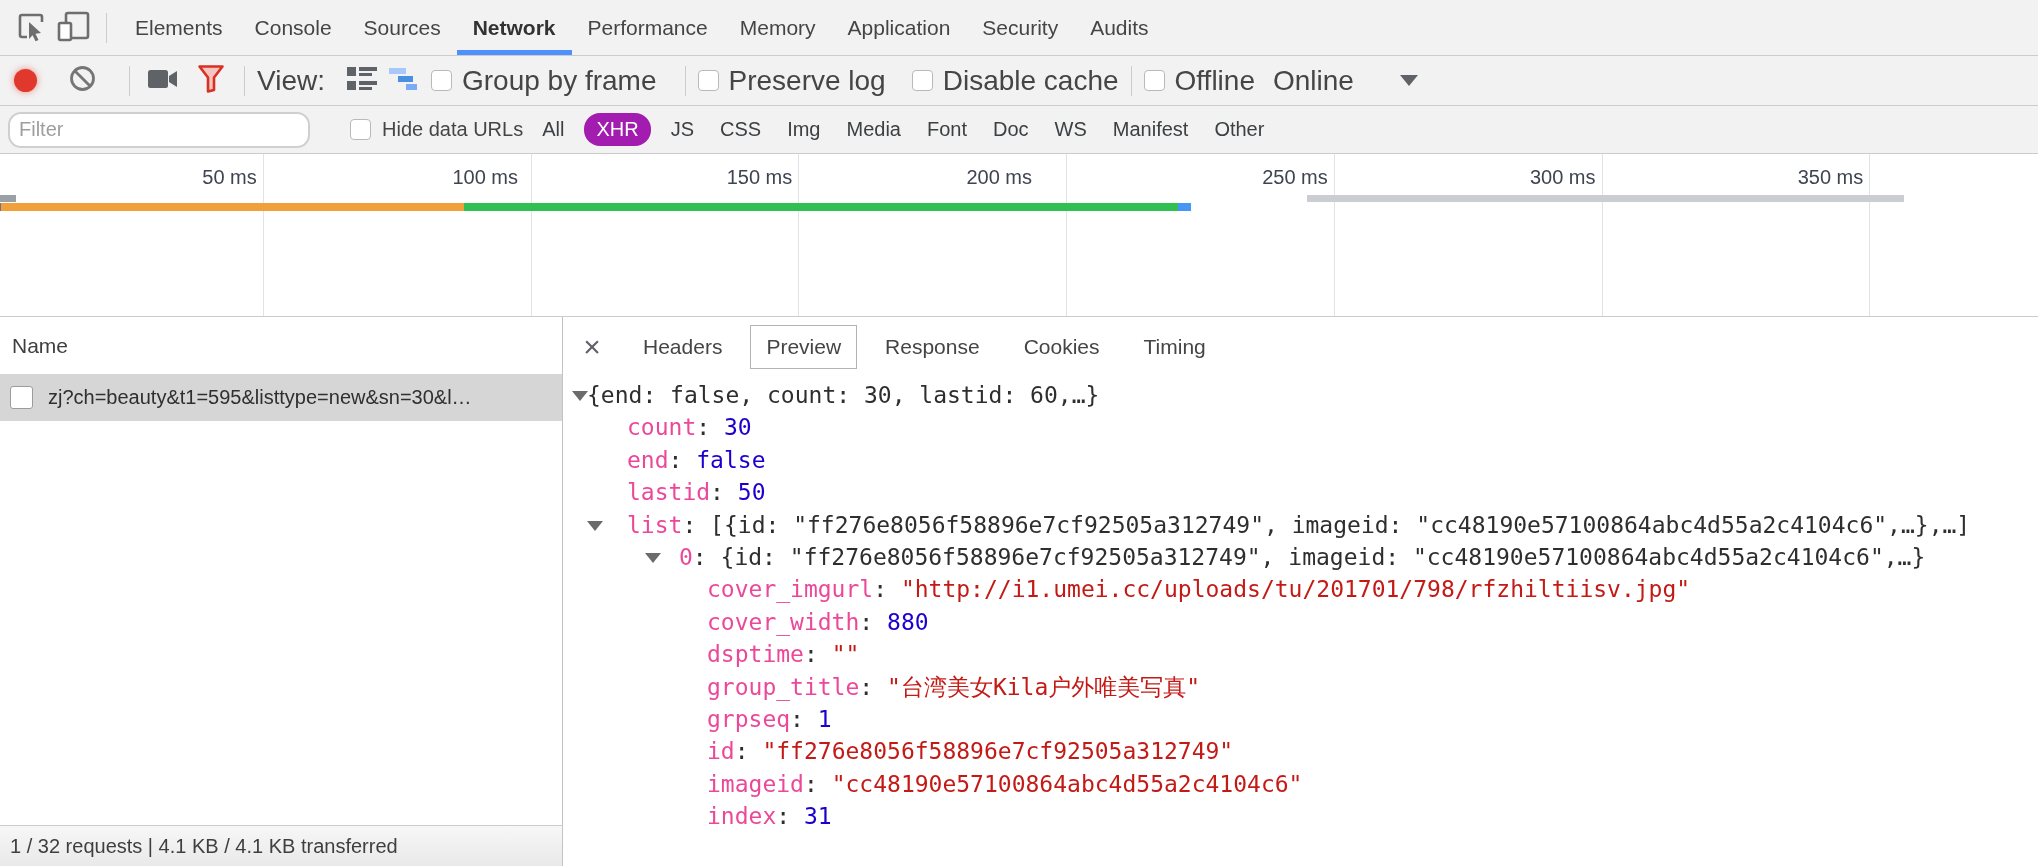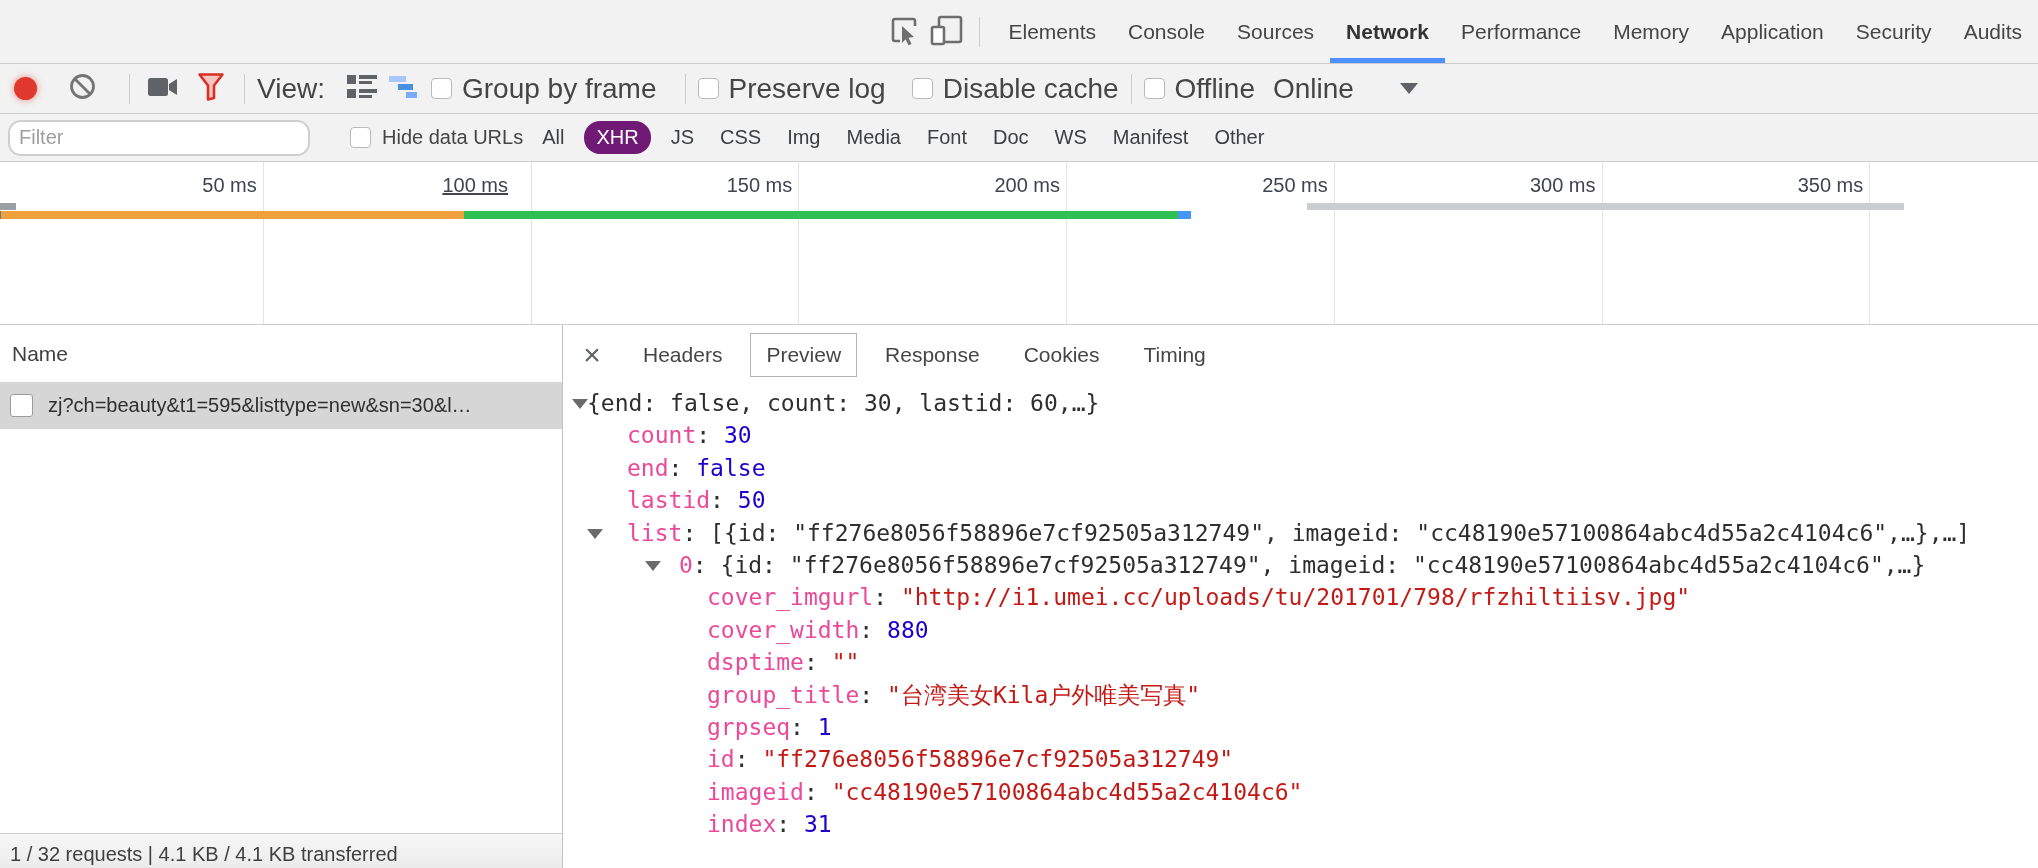--- a/index.html
+++ b/index.html
@@ -2,22 +2,22 @@
 <html><head>
 <meta charset="utf-8">
 <style>
   * { margin:0; padding:0; box-sizing:border-box; }
   html,body { background:#fff; }
   #devtools {
     position:relative; width:2038px; height:868px; overflow:hidden;
     font-family:"Liberation Sans", sans-serif; color:#454545; background:#fff;
   }
   
-  .tabbar { height:64px; background:#f2f2f2; border-bottom:1px solid #ccc;
-    display:flex; align-items:center; padding-left:10px;justify-content:flex-end; }
+  .tabbar { height:56px; background:#f2f2f2; border-bottom:1px solid #ccc;
+    display:flex; align-items:center; padding-left:10px; }
   .icon-btn { width:42px; height:40px; display:flex; align-items:center; justify-content:center; }
   .vsep { width:1px; height:30px; background:#ccc; margin:0 12px; }
   .main-tab { position:relative; height:100%; display:flex; align-items:center;
     padding:0 16px; font-size:21px; color:#454545; cursor:default; }
   .main-tab.active { color:#333;font-weight:bold; }
   .main-tab.active::after { content:""; position:absolute; left:0; right:0; bottom:0;
     height:5px; background:#4d90fe; }
   
   .toolbar { height:50px; background:#f2f2f2; border-bottom:1px solid #ccc;
     display:flex; align-items:center; padding-left:14px; }
@@ -30,21 +30,21 @@
   .cb-group .checkbox { margin-right:10px; }
   .dd-arrow { width:0; height:0; border-left:9px solid transparent; border-right:9px solid transparent;
     border-top:11px solid #5f6368; margin-left:46px; }
   
   .filterbar { height:48px; background:#f2f2f2; border-bottom:1px solid #ccc;
     display:flex; align-items:center; padding-left:8px; }
   .filter-input { width:302px; height:36px; border:2px solid #cfcfcf; border-radius:13px;
     font-family:"Liberation Sans",sans-serif; font-size:20px; padding:0 9px; color:#333; outline:none; }
   .filter-input::placeholder { color:#9e9e9e; }
   .type-filter { font-size:20px; color:#3c4043; margin:0 13px; }
-  .type-filter.pill { background:#701a75; color:#fff; border-radius:16px; padding:5px 12px; margin:0 7px; }
+  .type-filter.pill { background:#a21caf; color:#fff; border-radius:16px; padding:5px 12px; margin:0 7px; }
   
   .overview { position:relative; height:163px; background:#fff; border-bottom:1px solid #ccc; }
   .gridline { position:absolute; top:0; bottom:0; width:1px; background:#e3e3e3; }
   .tick-label { position:absolute; top:12px; width:144px; text-align:right;
     font-size:20px; color:#3e4450; }
   .ov-bar { position:absolute; display:flex; }
   .ov-seg { height:100%; }
   
   .split { display:flex; height:549px; }
   .left-pane { position:relative; width:563px; border-right:1px solid #c3c3c3; background:#fff; flex:none; }
@@ -212,25 +212,25 @@
     <span class="type-filter">Doc</span>
     <span class="type-filter">WS</span>
     <span class="type-filter">Manifest</span>
     <span class="type-filter">Other</span>
   </div>
 
   <div class="overview" id="overview">
       <div class="gridline" style="left: 262.75px;"></div>
       <div class="tick-label" style="left: 112.75px;">50 ms</div>
       <div class="gridline" style="left: 530.5px;"></div>
-      <div class="tick-label" style="left: 364px; text-decoration: underline;">100 ms</div>
+      <div class="tick-label" style="left: 374px;">100 ms</div>
       <div class="gridline" style="left: 798.25px;"></div>
       <div class="tick-label" style="left: 648.25px;">150 ms</div>
       <div class="gridline" style="left: 1066px;"></div>
-      <div class="tick-label" style="left: 916px;">200 ms</div>
+      <div class="tick-label" style="left: 888px;">200 ms</div>
       <div class="gridline" style="left: 1333.75px;"></div>
       <div class="tick-label" style="left: 1183.75px;">250 ms</div>
       <div class="gridline" style="left: 1601.5px;"></div>
       <div class="tick-label" style="left: 1451.5px;">300 ms</div>
       <div class="gridline" style="left: 1869.25px;"></div>
       <div class="tick-label" style="left: 1719.25px;">350 ms</div>
       <div class="ov-bar" style="top: 41px; height: 7px; left: 0.355px; width: 16.065px; background: rgb(154, 160, 166);"></div>
       <div class="ov-bar" style="top: 41px; height: 7px; left: 1306.97px; width: 597.082px; background: rgb(202, 205, 209);"></div>
       <div class="ov-bar" style="top: 49px; height: 8px; left: 0px;">
         <div class="ov-seg" style="background: rgb(107, 118, 133); width: 1.426px;"></div>

